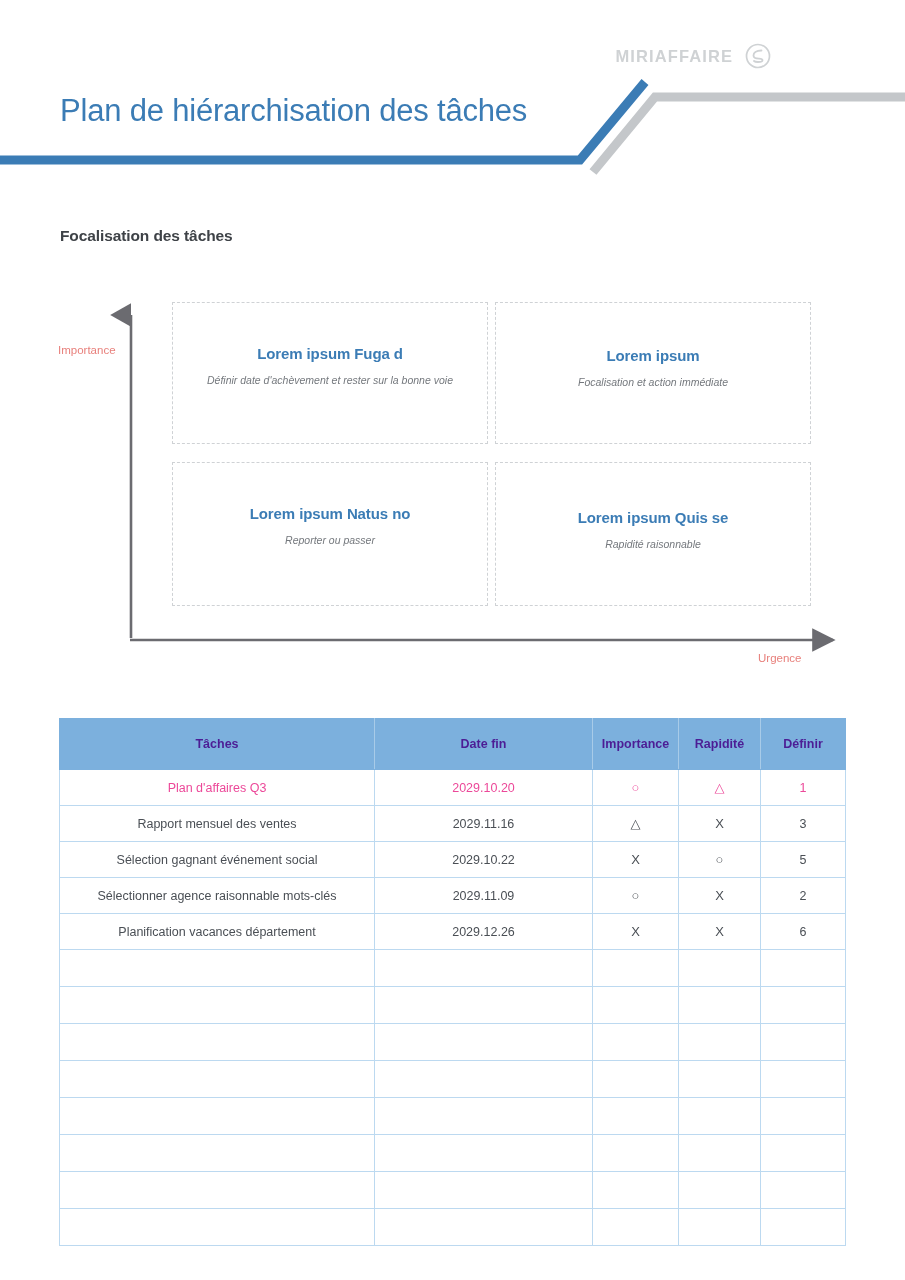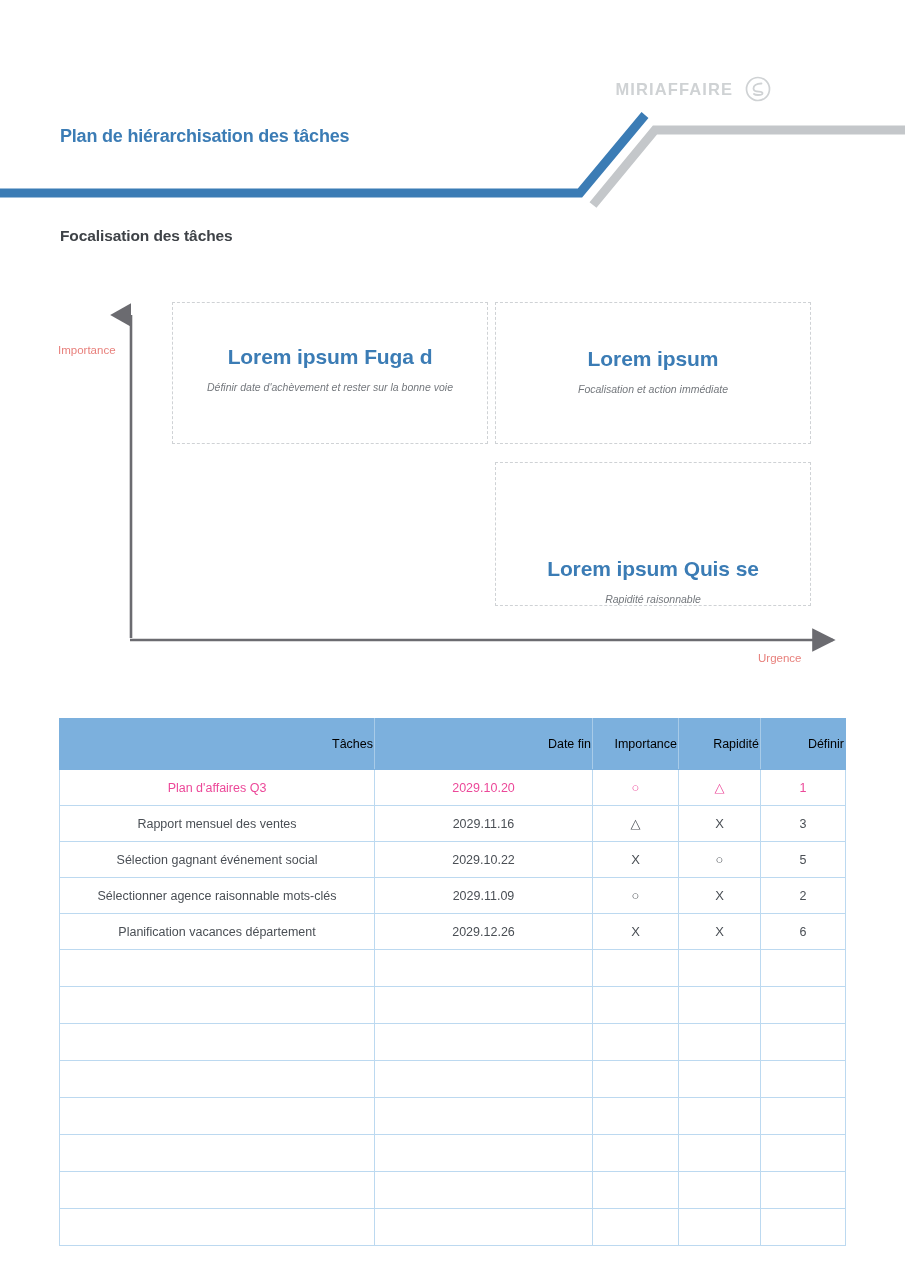--- a/index.html
+++ b/index.html
@@ -23,21 +23,20 @@
     background: #ffffff;
   }
 
   
   .header {
     position: absolute;
     top: 0;
     left: 0;
     width: 829px;
     height: 200px;
-    margin-top: 33px;
   }
   .brand {
     position: absolute;
     top: 43px;
     right: 58px;
     display: flex;
     align-items: center;
     gap: 12px;
   }
   .brand-name {
@@ -49,22 +48,22 @@
   }
   .brand-mark {
     width: 26px;
     height: 26px;
     display: block;
   }
   .page-title {
     position: absolute;
     left: 60px;
     top: 93px;
-    font-size: 18px;
-    font-weight: bold;
+    font-size: 31px;
+    font-weight: normal;
     color: #3b7cb5;
     letter-spacing: -0.2px;
     white-space: nowrap;
   }
   .header-deco {
     position: absolute;
     left: 0;
     top: 0;
     width: 905px;
     height: 200px;
@@ -113,24 +112,24 @@
     display: flex;
     flex-direction: column;
     align-items: center;
     justify-content: flex-start;
     text-align: center;
     background: transparent;
   }
   .quad.q1 { left: 172px; top: 22px;  width: 316px; height: 142px; }
   .quad.q2 { left: 495px; top: 22px;  width: 316px; height: 142px; }
   .quad.q3 { left: 172px; top: 182px; width: 316px; height: 144px; }
-  .quad.q4 { left: 495px; top: 182px; width: 316px; height: 144px; justify-content: flex-end; }
+  .quad.q4 { left: 495px; top: 182px; width: 316px; height: 144px; }
 
   .quad .q-title {
-    font-size: 21px;
+    font-size: 15px;
     font-weight: bold;
     color: #3b7cb5;
     margin-top: 42px;
     letter-spacing: -0.1px;
   }
   .quad.q2 .q-title { margin-top: 44px; }
   .quad.q4 .q-title { margin-top: 46px; }
   .quad .q-sub {
     font-size: 10.5px;
     font-style: italic;
@@ -143,27 +142,27 @@
   .task-table {
     position: absolute;
     left: 59px;
     top: 718px;
     width: 786px;
     border-collapse: collapse;
     table-layout: fixed;
   }
   .task-table th {
     background: #7cb0dd;
-    color: #000000;
-    font-weight: normal;
+    color: #4c1d95;
+    font-weight: bold;
     font-size: 12.5px;
     height: 48px;
     border: 1px solid #7cb0dd;
     border-right-color: #a8cbe8;
-    text-align: right;
+    text-align: center;
     vertical-align: middle;
   }
   .task-table th:last-child { border-right-color: #7cb0dd; }
   .task-table td {
     height: 35px;
     border: 1px solid #bcd9f0;
     font-size: 12.5px;
     color: #4a4f55;
     text-align: center;
     vertical-align: middle;
@@ -234,20 +233,24 @@
     <div class="quad q1">
       <div class="q-title">Lorem ipsum Fuga d</div>
       <div class="q-sub">Définir date d'achèvement et rester sur la bonne voie</div>
     </div>
 
     <div class="quad q2">
       <div class="q-title">Lorem ipsum</div>
       <div class="q-sub">Focalisation et action immédiate</div>
     </div>
 
+    <div class="quad q3">
+      <div class="q-title">Lorem ipsum Natus no</div>
+      <div class="q-sub">Reporter ou passer</div>
+    </div>
 
     <div class="quad q4">
       <div class="q-title">Lorem ipsum Quis se</div>
       <div class="q-sub">Rapidité raisonnable</div>
     </div>
   </div>
 
   <table class="task-table">
     <colgroup>
       <col class="col-task">

